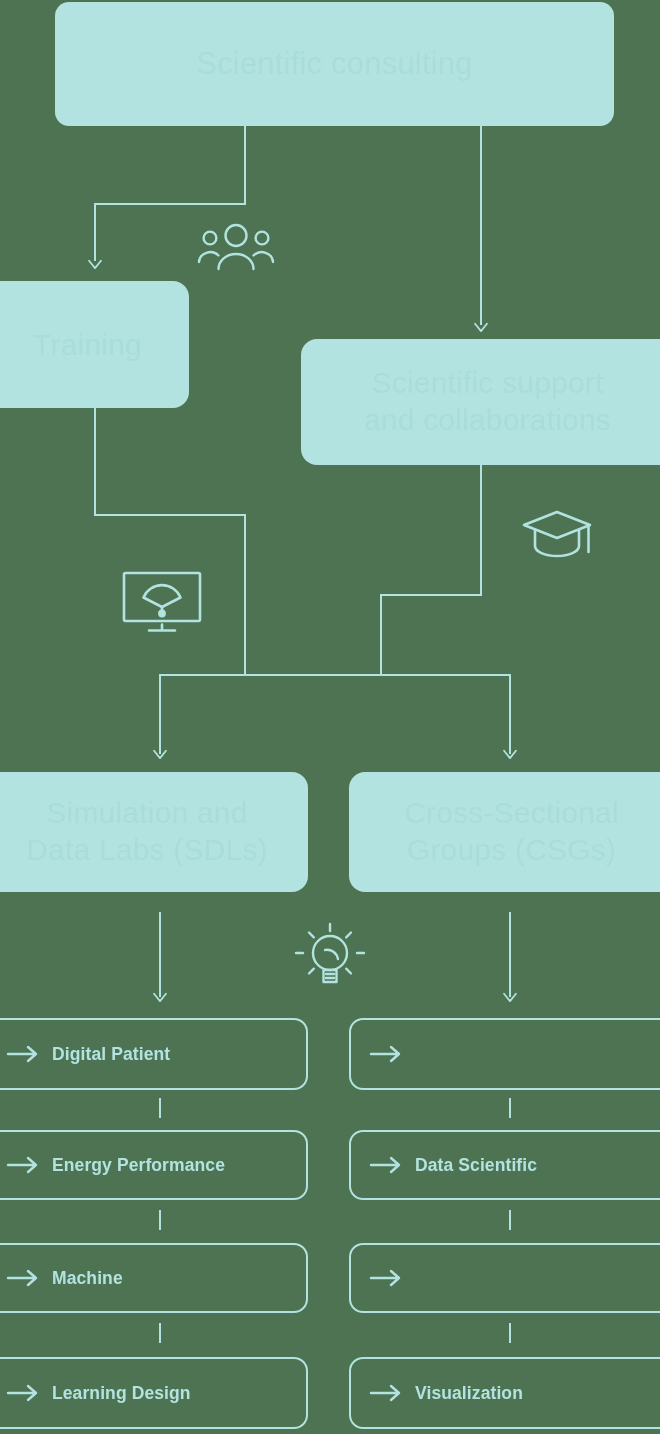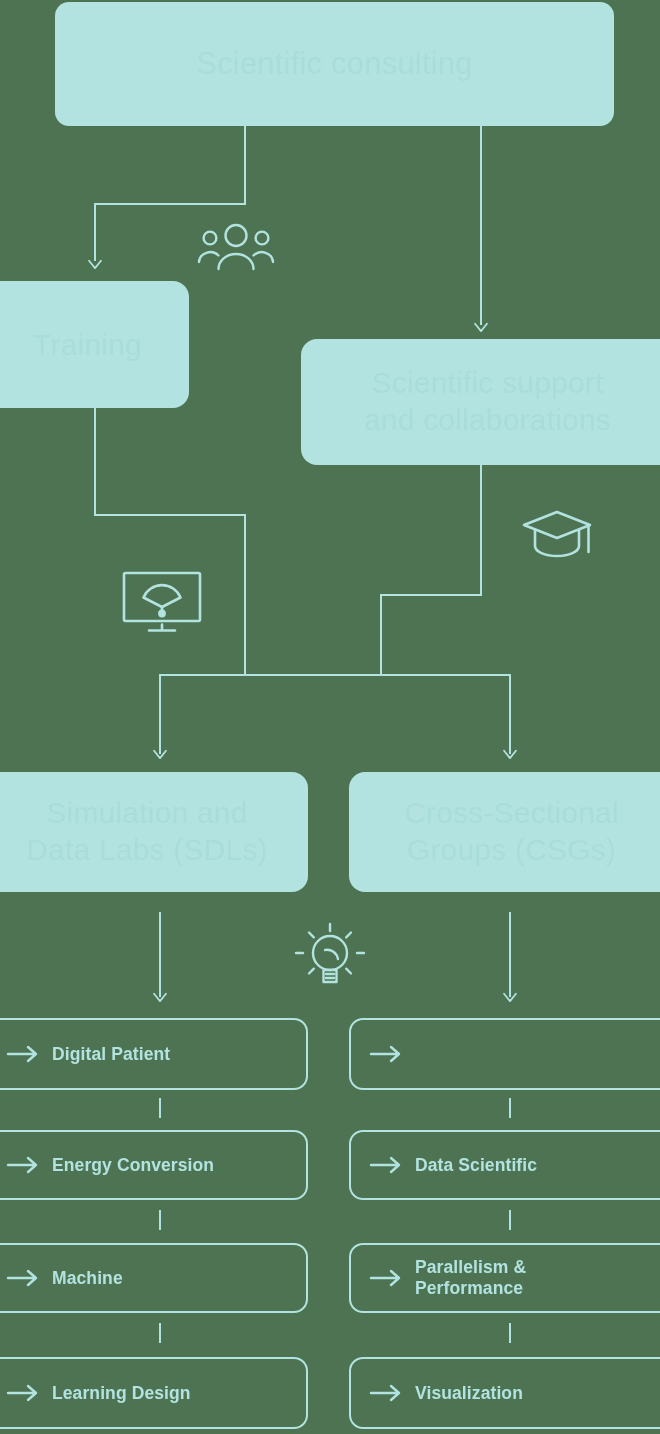--- a/index.html
+++ b/index.html
@@ -201,21 +201,21 @@
     <svg class="arrow" viewBox="0 0 34 20">
       <path d="M2 10 L30 10 M22 3 L30 10 L22 17" stroke="#b3e3e0" stroke-width="2.4" fill="none" stroke-linecap="round" stroke-linejoin="round"></path>
     </svg>
     <span class="otext">Digital Patient</span>
   </div>
 
   <div class="obox" style="left:-14px;top:1130px;width:322px;height:70px;">
     <svg class="arrow" viewBox="0 0 34 20">
       <path d="M2 10 L30 10 M22 3 L30 10 L22 17" stroke="#b3e3e0" stroke-width="2.4" fill="none" stroke-linecap="round" stroke-linejoin="round"></path>
     </svg>
-    <span class="otext">Energy Conversion</span>
+    <span class="otext">Energy Performance</span>
   </div>
 
   <div class="obox" style="left:-14px;top:1243px;width:322px;height:70px;">
     <svg class="arrow" viewBox="0 0 34 20">
       <path d="M2 10 L30 10 M22 3 L30 10 L22 17" stroke="#b3e3e0" stroke-width="2.4" fill="none" stroke-linecap="round" stroke-linejoin="round"></path>
     </svg>
     <span class="otext">Machine</span>
   </div>
 
   <div class="obox" style="left:-14px;top:1357px;width:322px;height:72px;">
@@ -235,22 +235,20 @@
     <svg class="arrow" viewBox="0 0 34 20">
       <path d="M2 10 L30 10 M22 3 L30 10 L22 17" stroke="#b3e3e0" stroke-width="2.4" fill="none" stroke-linecap="round" stroke-linejoin="round"></path>
     </svg>
     <span class="otext">Data Scientific</span>
   </div>
 
   <div class="obox" style="left:349px;top:1243px;width:325px;height:70px;">
     <svg class="arrow" viewBox="0 0 34 20">
       <path d="M2 10 L30 10 M22 3 L30 10 L22 17" stroke="#b3e3e0" stroke-width="2.4" fill="none" stroke-linecap="round" stroke-linejoin="round"></path>
     </svg>
-    <span class="otext">Parallelism &amp;
-Performance</span>
   </div>
 
   <div class="obox" style="left:349px;top:1357px;width:325px;height:72px;">
     <svg class="arrow" viewBox="0 0 34 20">
       <path d="M2 10 L30 10 M22 3 L30 10 L22 17" stroke="#b3e3e0" stroke-width="2.4" fill="none" stroke-linecap="round" stroke-linejoin="round"></path>
     </svg>
     <span class="otext">Visualization</span>
   </div>
 
 </div>

